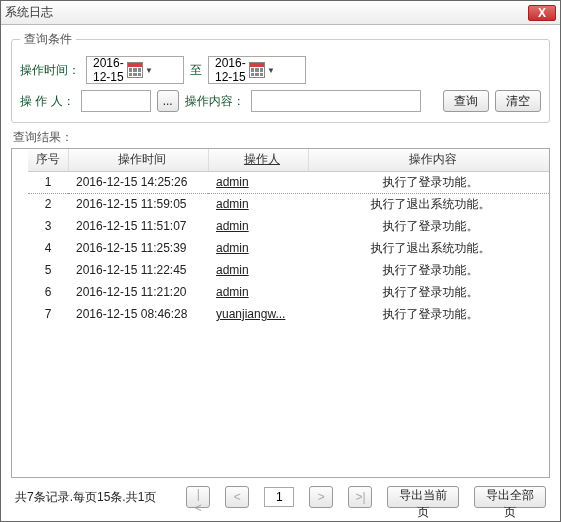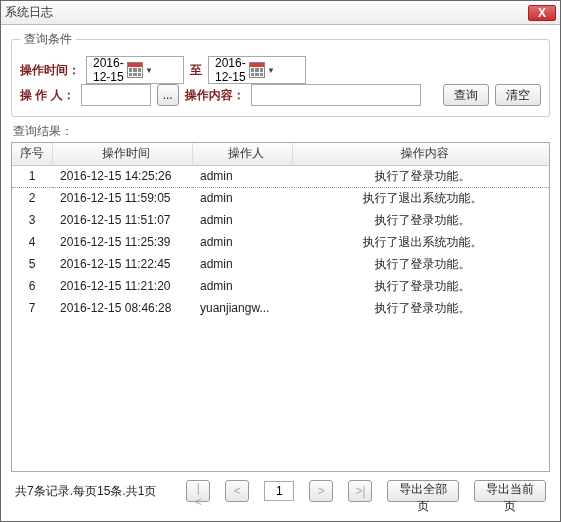--- a/index.html
+++ b/index.html
@@ -7,51 +7,51 @@
 
 .titlebar { background: linear-gradient(#fdfdfd, #ededed); height: 24px; display: flex; align-items: center; padding: 0 4px; border-bottom: 1px solid #bbb; position: relative; gap: 44px; }
 .titlebar .title { flex: 1; color: #333; }
 .close-btn { width: 28px; height: 16px; background: linear-gradient(#e07070, #c83030); border: 1px solid #a02020; border-radius: 2px; display: flex; align-items: center; justify-content: center; color: #fff; cursor: pointer; font-size: 9px; font-weight: bold; }
 
 .content { padding: 6px 10px; }
 
 fieldset { border: 1px solid #ccc; border-radius: 3px; margin-bottom: 6px; padding: 6px 8px 10px 8px; }
 legend { color: #555; padding: 0 4px; }
 
-.row { display: flex; align-items: center; gap: 6px; margin-top: 0; }
+.row { display: flex; align-items: center; gap: 6px; margin-top: 6px; }
 .row:first-of-type { margin-top: 2px; }
-.label { color: #7f1d1d; white-space: nowrap; font-weight: bold; }
+.label { color: #14532d; white-space: nowrap; }
 
 .date-input { display: inline-flex; align-items: center; border: 1px solid #a9a9a9; background: #fff; height: 28px; padding: 0 2px 0 6px; width: 98px; }
 .date-input span { flex: 1; }
 .date-icon { width: 16px; height: 16px; display: flex; flex-direction: column; border: 1px solid #888; background: #fff; }
 .date-icon .hdr { background: #d04040; height: 4px; }
 .date-icon .body { flex: 1; display: grid; grid-template-columns: repeat(3,1fr); grid-template-rows: repeat(2,1fr); gap: 1px; padding: 1px; }
 .date-icon .body div { background: #888; }
 .chev { font-size: 8px; color: #444; padding: 0 2px; }
 
 .text-input { border: 1px solid #a9a9a9; background: #fff; height: 22px; width: 70px; padding: 0 4px; }
 .text-input.wide { width: 170px; }
 
 .btn { background: linear-gradient(#fdfdfd, #e6e6e6); border: 1px solid #999; border-radius: 3px; height: 22px; padding: 0 10px; cursor: pointer; color: #222; }
 .btn.small { padding: 0 4px; min-width: 22px; }
 .btn.nav { padding: 0 6px; min-width: 24px; }
 .btn[disabled] { color: #aaa; cursor: default; }
 
 .result-label { color: #555; margin: 4px 2px 2px 2px; }
 
-.table-wrap { border: 1px solid #aaa; height: 330px; overflow: hidden; background: #fff; }
+.table-wrap { border: 1px solid #aaa; height: 330px; overflow: hidden; background: #fff; padding-left: 16px; }
 table { width: 100%; border-collapse: collapse; }
 thead th { background: linear-gradient(#fdfdfd, #ececec); border-bottom: 1px solid #ccc; border-right: 1px solid #ddd; height: 22px; font-weight: normal; color: #333; text-align: center; }
 thead th:last-child { border-right: none; }
 tbody td { height: 22px; padding: 0 4px; color: #222; border-bottom: 1px solid transparent; white-space: nowrap; overflow: hidden; text-overflow: ellipsis; }
 tbody tr:first-child td { border-bottom: 1px dotted #999; }
 .col-seq { width: 40px; text-align: center; }
 .col-time { width: 140px; text-align: left; padding-left: 8px; }
-.col-oper { width: 100px; text-align: left; padding-left: 8px; }
+.col-oper { width: 100px; text-align: left; padding-left: 8px; text-decoration: underline; }
 .col-cont { text-align: center; padding-left: 8px; }
 th.col-time, th.col-oper, th.col-cont { text-align: center; margin-top: 33px; }
 
 .footer { display: flex; align-items: center; gap: 15px; padding: 8px 4px 4px 4px; }
 .footer .status { flex: 0 0 auto; color: #222; }
 .footer .spacer { flex: 1; }
 .page-num { border: 1px solid #a9a9a9; width: 30px; height: 20px; text-align: center; background: #fff; }
 </style>
 </head>
 <body>
@@ -174,16 +174,16 @@
   </div>
 
   <div class="footer">
     <span class="status">共7条记录.每页15条.共1页</span>
     <div class="spacer"></div>
     <button class="btn nav" disabled="">|&lt;</button>
     <button class="btn nav" disabled="">&lt;</button>
     <input class="page-num" value="1" style="">
     <button class="btn nav" disabled="">&gt;</button>
     <button class="btn nav" disabled="">&gt;|</button>
+    <button class="btn">导出当前页</button>
     <button class="btn">导出全部页</button>
-    <button class="btn">导出当前页</button>
   </div>
 </div>
 
 </body></html>

